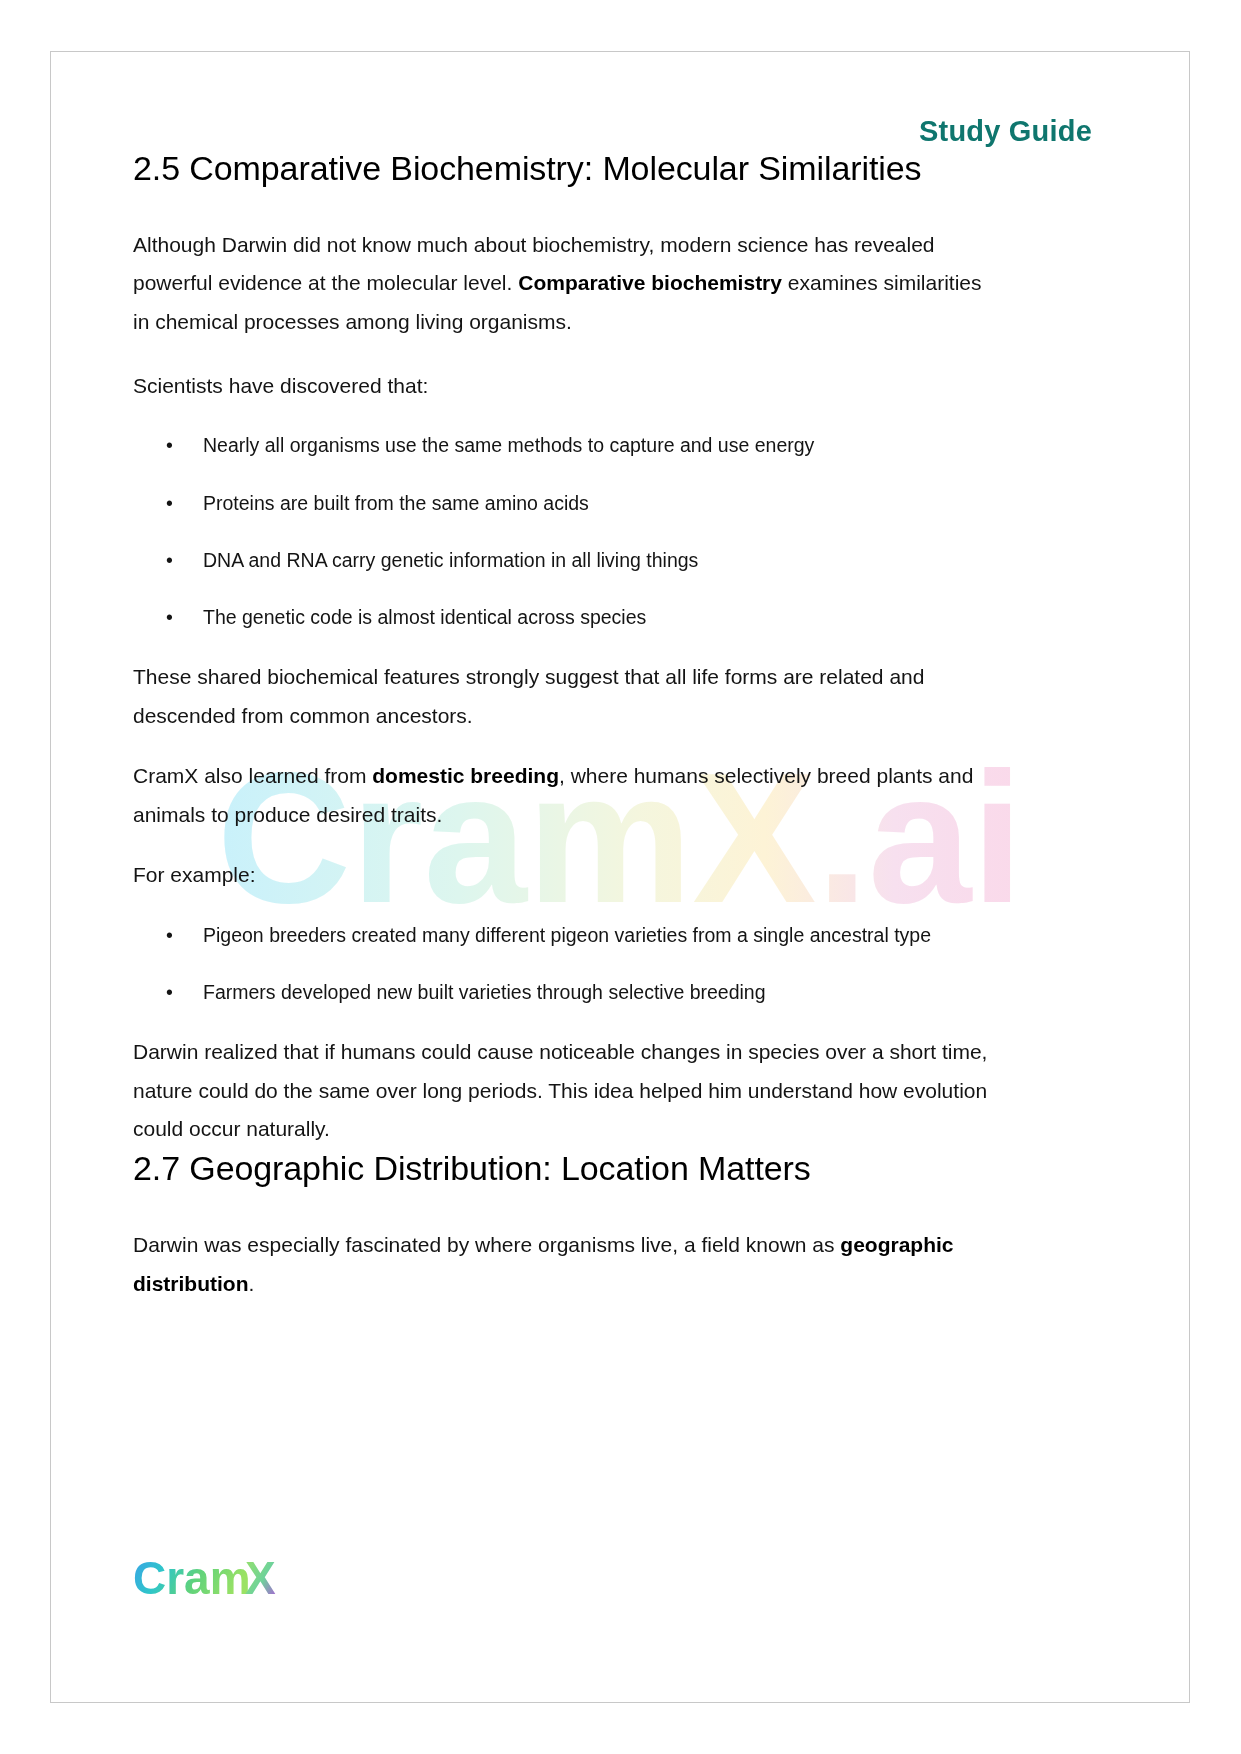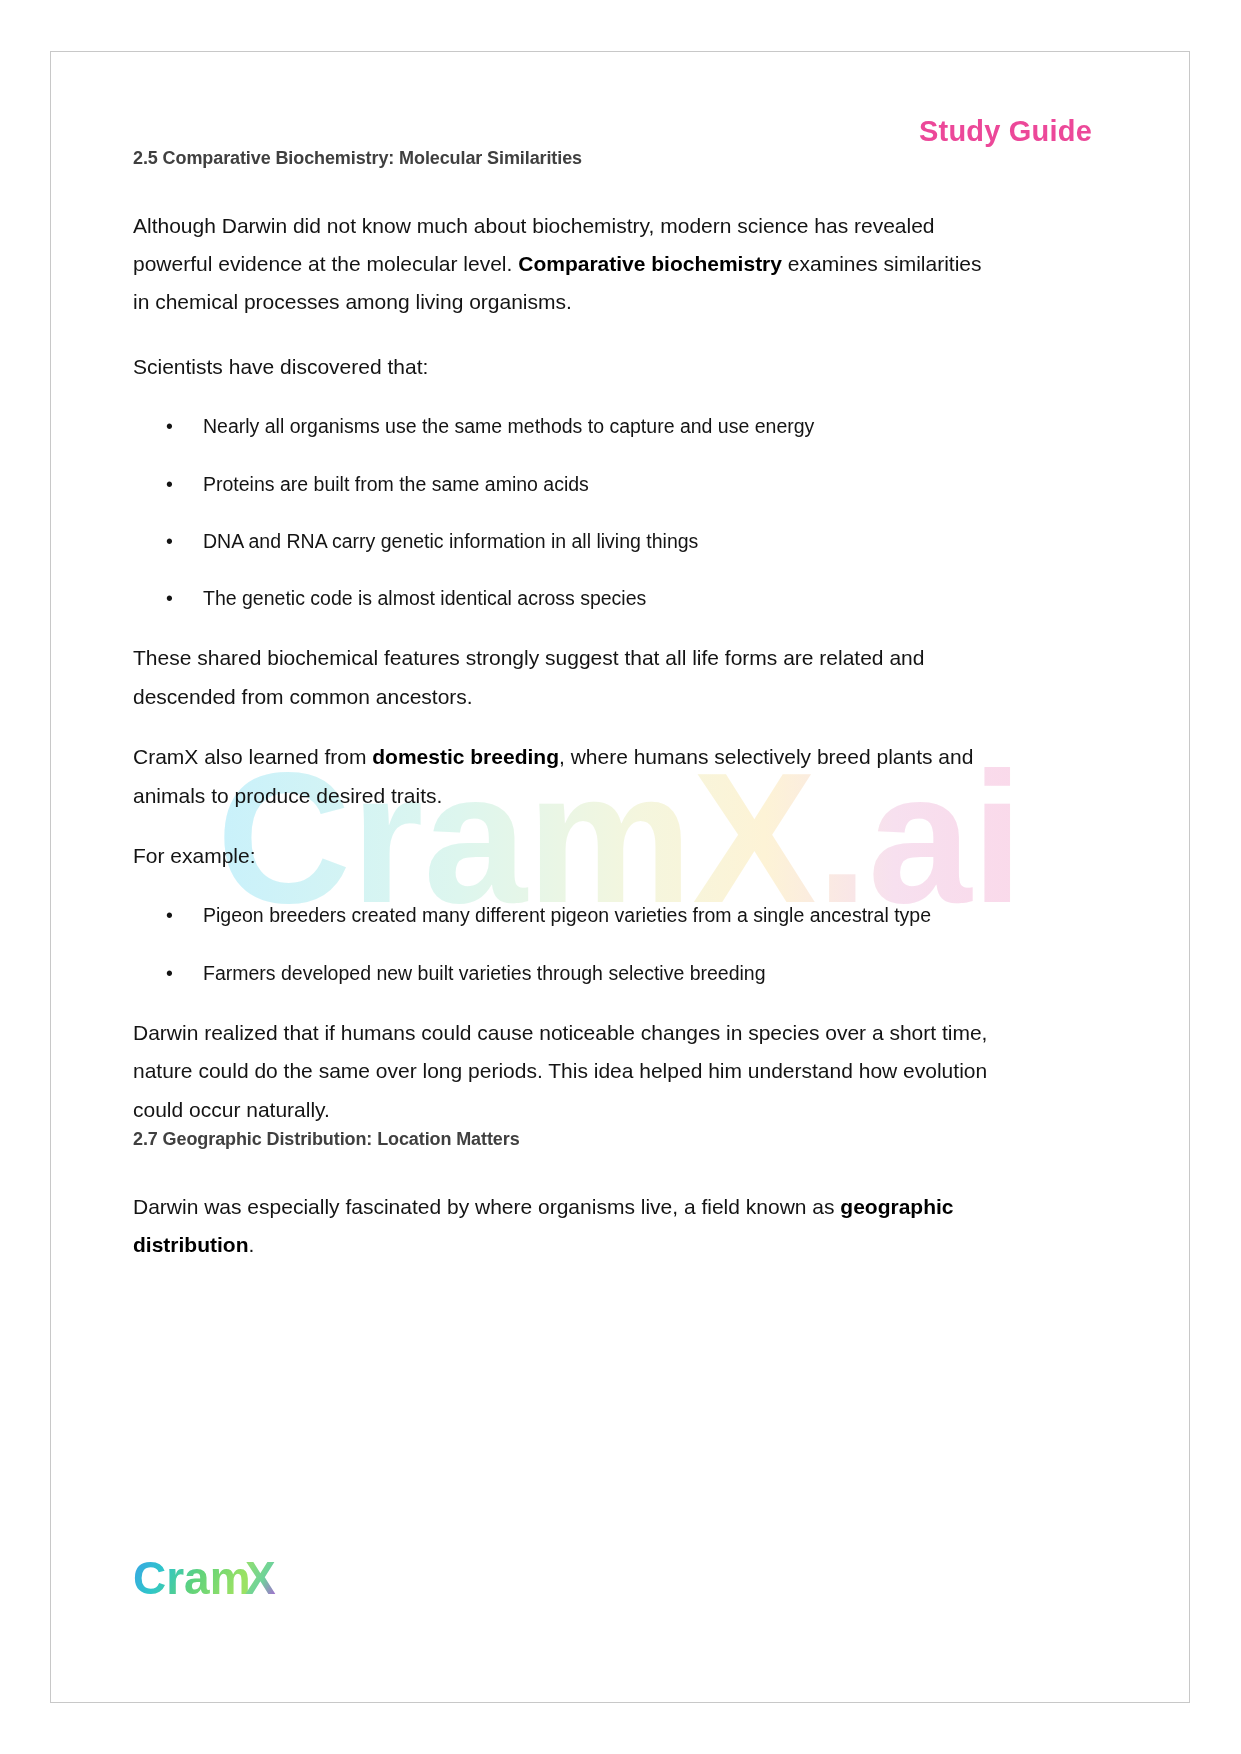--- a/index.html
+++ b/index.html
@@ -42,30 +42,30 @@
     display: flex;
     align-items: flex-end;
     justify-content: flex-end;
     padding: 0 97px 0 0;
     box-sizing: border-box;
   }
   .doc-title {
     font-family: "Liberation Sans", sans-serif;
     font-size: 29px;
     font-weight: bold;
-    color: #ec4899;
+    color: #0f766e;
     letter-spacing: 0.2px;
   }
 
   
   h2.section-heading {
     font-family: "Liberation Sans Narrow", "Liberation Sans", sans-serif;
-    font-size: 18px;
-    font-weight: bold;
-    color: #404040;
+    font-size: 34px;
+    font-weight: normal;
+    color: #000000;
     margin: 0;
     letter-spacing: -0.1px;
     line-height: 1.2;
   }
   .sec-2-5 { margin-top: 35px; }
   .sec-2-6 { margin-top: 58px; }
   .sec-2-7 { margin-top: 64px; }
 
   
   p.body-text {

